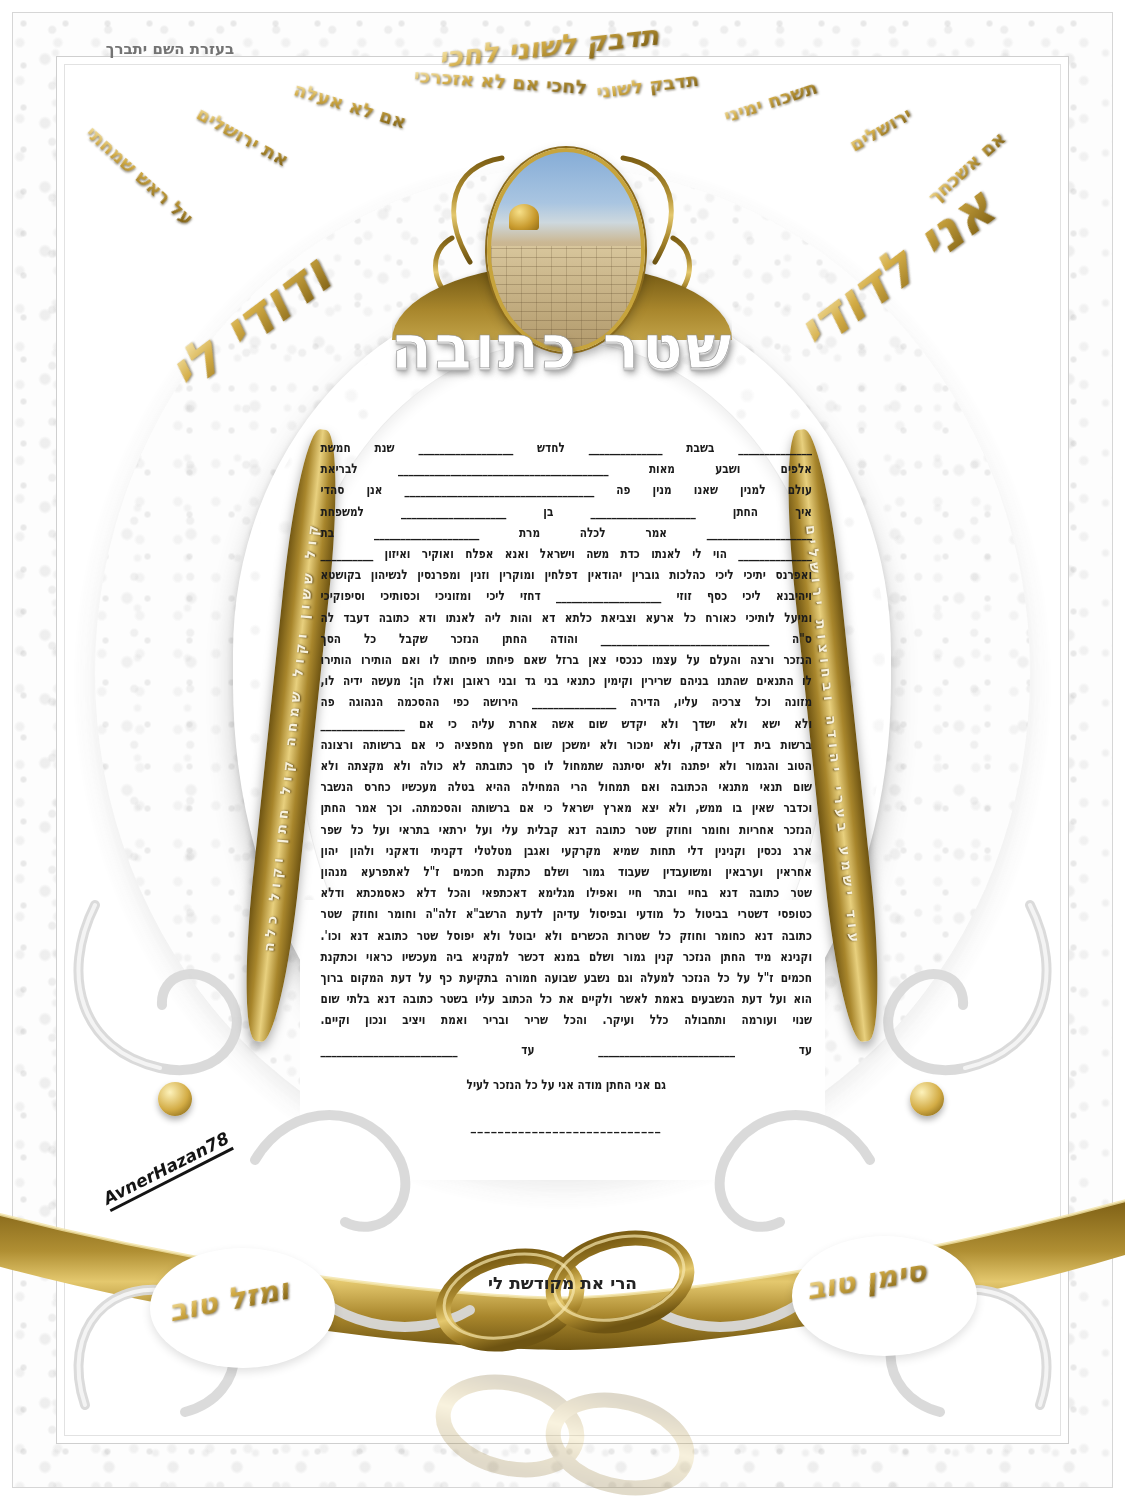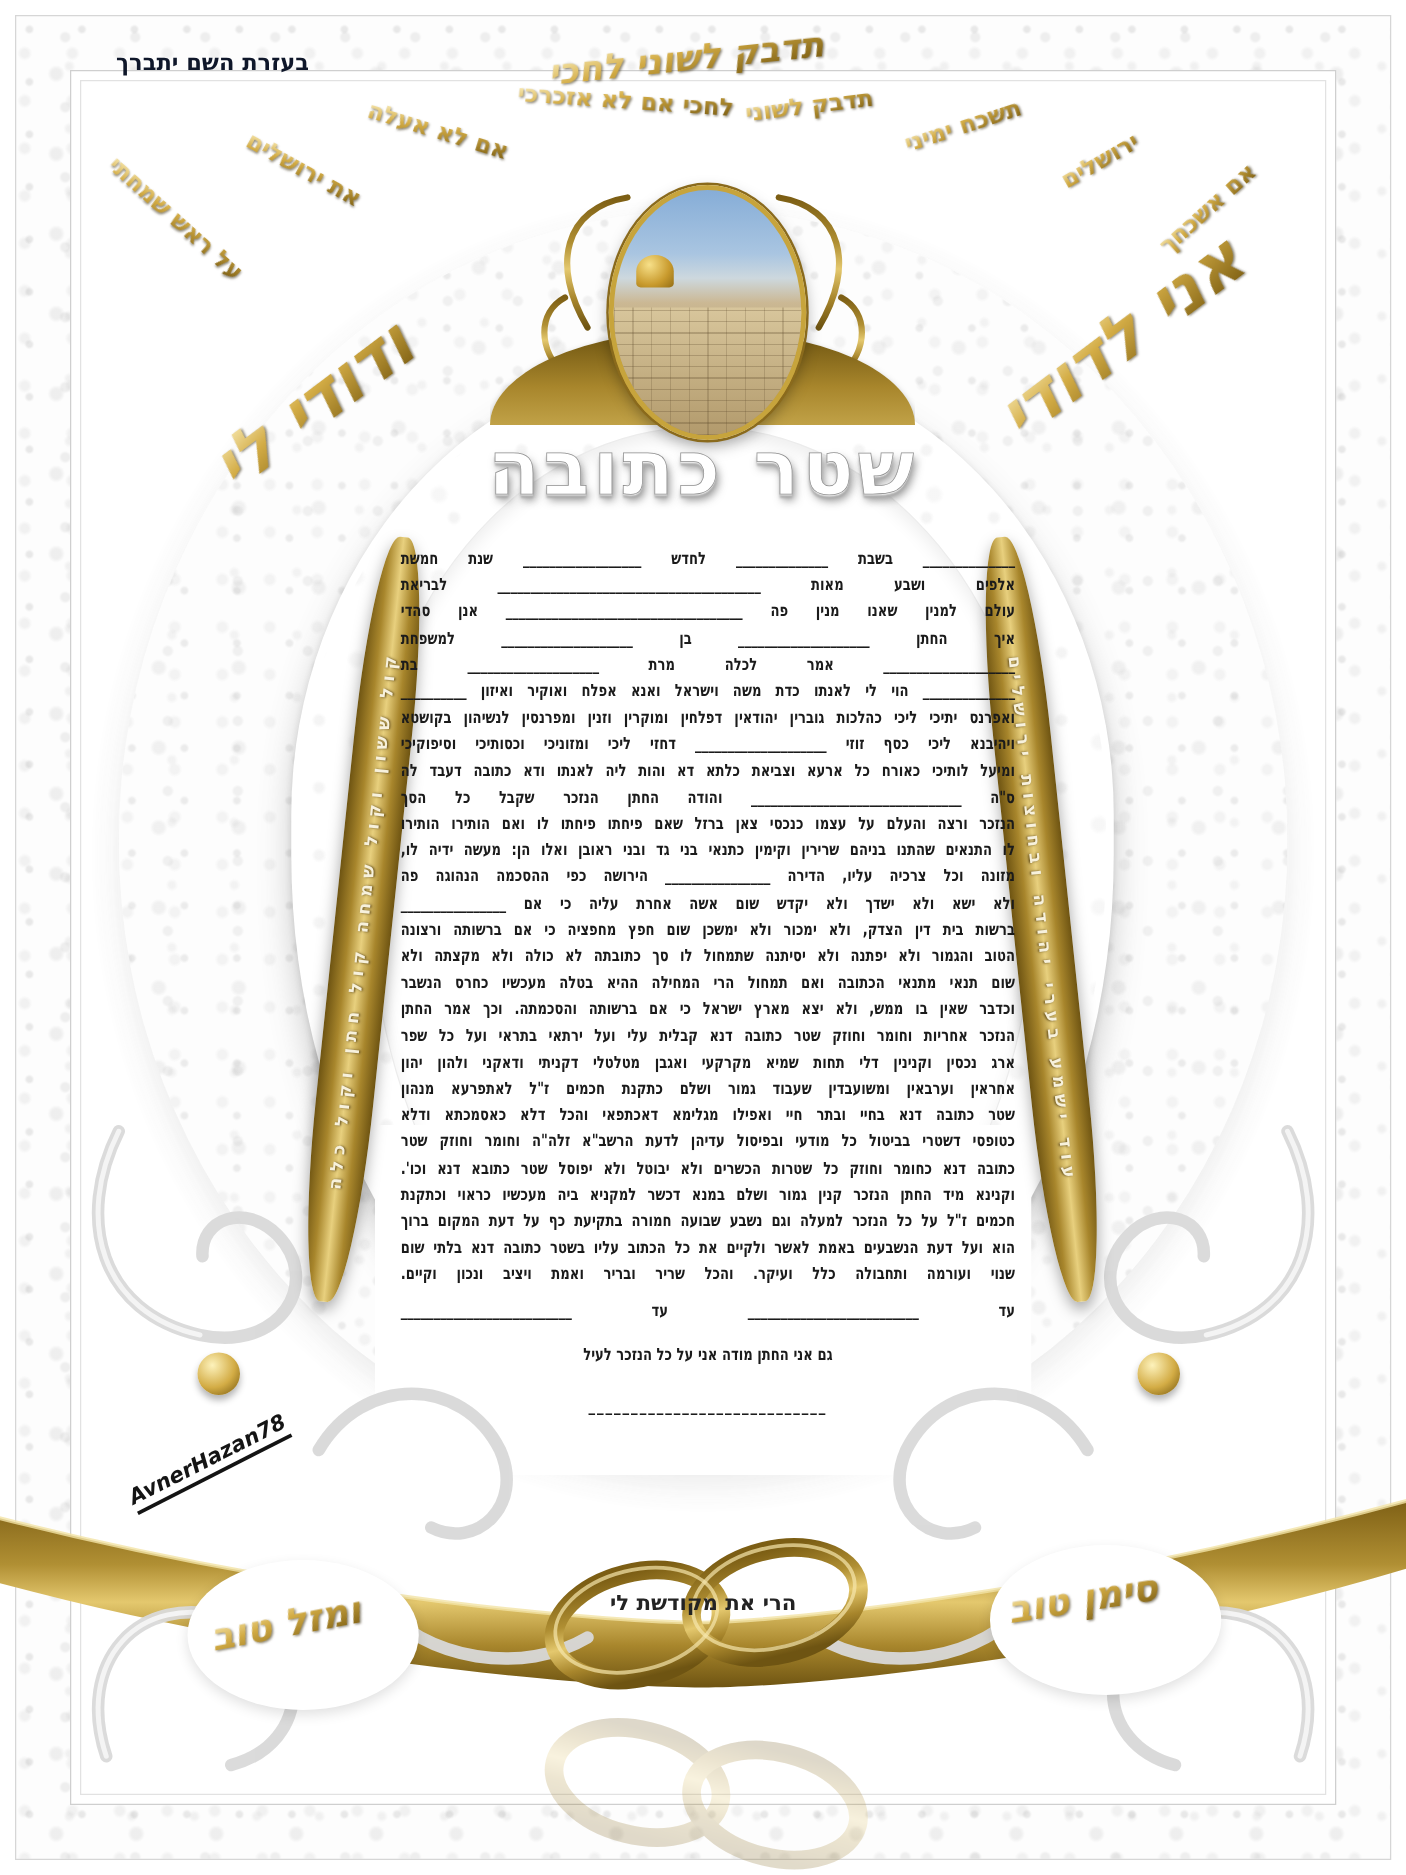--- a/index.html
+++ b/index.html
@@ -49,34 +49,34 @@
         transform:rotate(-6deg);white-space:nowrap;}
   .side-phrase{position:absolute;z-index:6;font-size:54px;font-weight:bold;font-style:italic;white-space:nowrap;}
   .side-right{left:782px;top:238px;transform:rotate(-37deg);}
   .side-left{left:158px;top:292px;transform:rotate(-37deg);}
   
   .banner-wrap{position:absolute;left:392px;top:264px;width:340px;height:76px;overflow:hidden;z-index:5;}
   .banner{position:absolute;left:0;top:0;width:340px;height:152px;border-radius:50%;
         background:linear-gradient(180deg,#6b520f 0%,#a8862c 30%,#d9bd62 70%,#8a6a1c 100%);
         box-shadow:0 3px 6px rgba(0,0,0,.35);}
   .banner-text{position:absolute;left:0;top:40px;width:340px;text-align:center;z-index:6;
-        color:#0f172a;font-size:18px;font-weight:bold;}
+        color:#737373;font-size:15px;font-weight:bold;}
   .medallion{position:absolute;left:487px;top:148px;width:150px;height:196px;border-radius:50%;z-index:6;
         border:4px solid #c7a43c;box-shadow:0 0 0 2px #8a6a1c,0 5px 12px rgba(0,0,0,.35);overflow:hidden;
         background:linear-gradient(180deg,#86add7 0%,#a9c5e1 26%,#cdd8de 36%,#cbb894 46%,#bea878 60%,#a8906a 100%);}
   .med-dome{position:absolute;left:18px;top:52px;width:30px;height:26px;border-radius:50% 50% 12% 12%;
         background:radial-gradient(circle at 35% 30%,#f7e089,#c99b2e 60%,#936d15);}
   .med-wall{position:absolute;left:0;bottom:0;width:100%;height:52%;
         background:repeating-linear-gradient(0deg, rgba(90,70,40,.28) 0 1px, transparent 1px 9px),
                    repeating-linear-gradient(90deg, rgba(90,70,40,.22) 0 1px, transparent 1px 15px),
                    linear-gradient(#d8c69c,#b29a6c);}
   .title{position:absolute;left:0;top:312px;width:1125px;text-align:center;z-index:6;
         font-size:60px;font-weight:bold;letter-spacing:3px;color:#ffffff;
         -webkit-text-stroke:.6px #8f8f8f;
-        text-shadow:0 1px 0 #ececec,0 2px 1px #cfcfcf,0 3px 2px #ababab,2px 5px 7px rgba(60,60,60,.55);margin-top:28px;}
+        text-shadow:0 1px 0 #ececec,0 2px 1px #cfcfcf,0 3px 2px #ababab,2px 5px 7px rgba(60,60,60,.55);}
   
   .ribbon{position:absolute;width:46px;height:615px;z-index:5;
         background:linear-gradient(90deg,#6e5412 0%,#a8862c 26%,#e8d07e 50%,#a8862c 74%,#6e5412 100%);
         border-radius:20px/160px;box-shadow:0 6px 12px rgba(0,0,0,.35);}
   .ribbon-l{left:268px;top:428px;transform:rotate(6deg);}
   .ribbon-r{left:810px;top:428px;transform:rotate(-6deg);}
   .ribbon-text{position:absolute;left:50%;top:50%;white-space:nowrap;color:#f7f1dc;font-size:14px;font-weight:bold;
         letter-spacing:5px;text-shadow:0 1px 2px rgba(60,40,0,.8);}
   .ribbon-l .ribbon-text{transform:translate(-50%,-50%) rotate(-90deg);}
   .ribbon-r .ribbon-text{transform:translate(-50%,-50%) rotate(90deg);}

